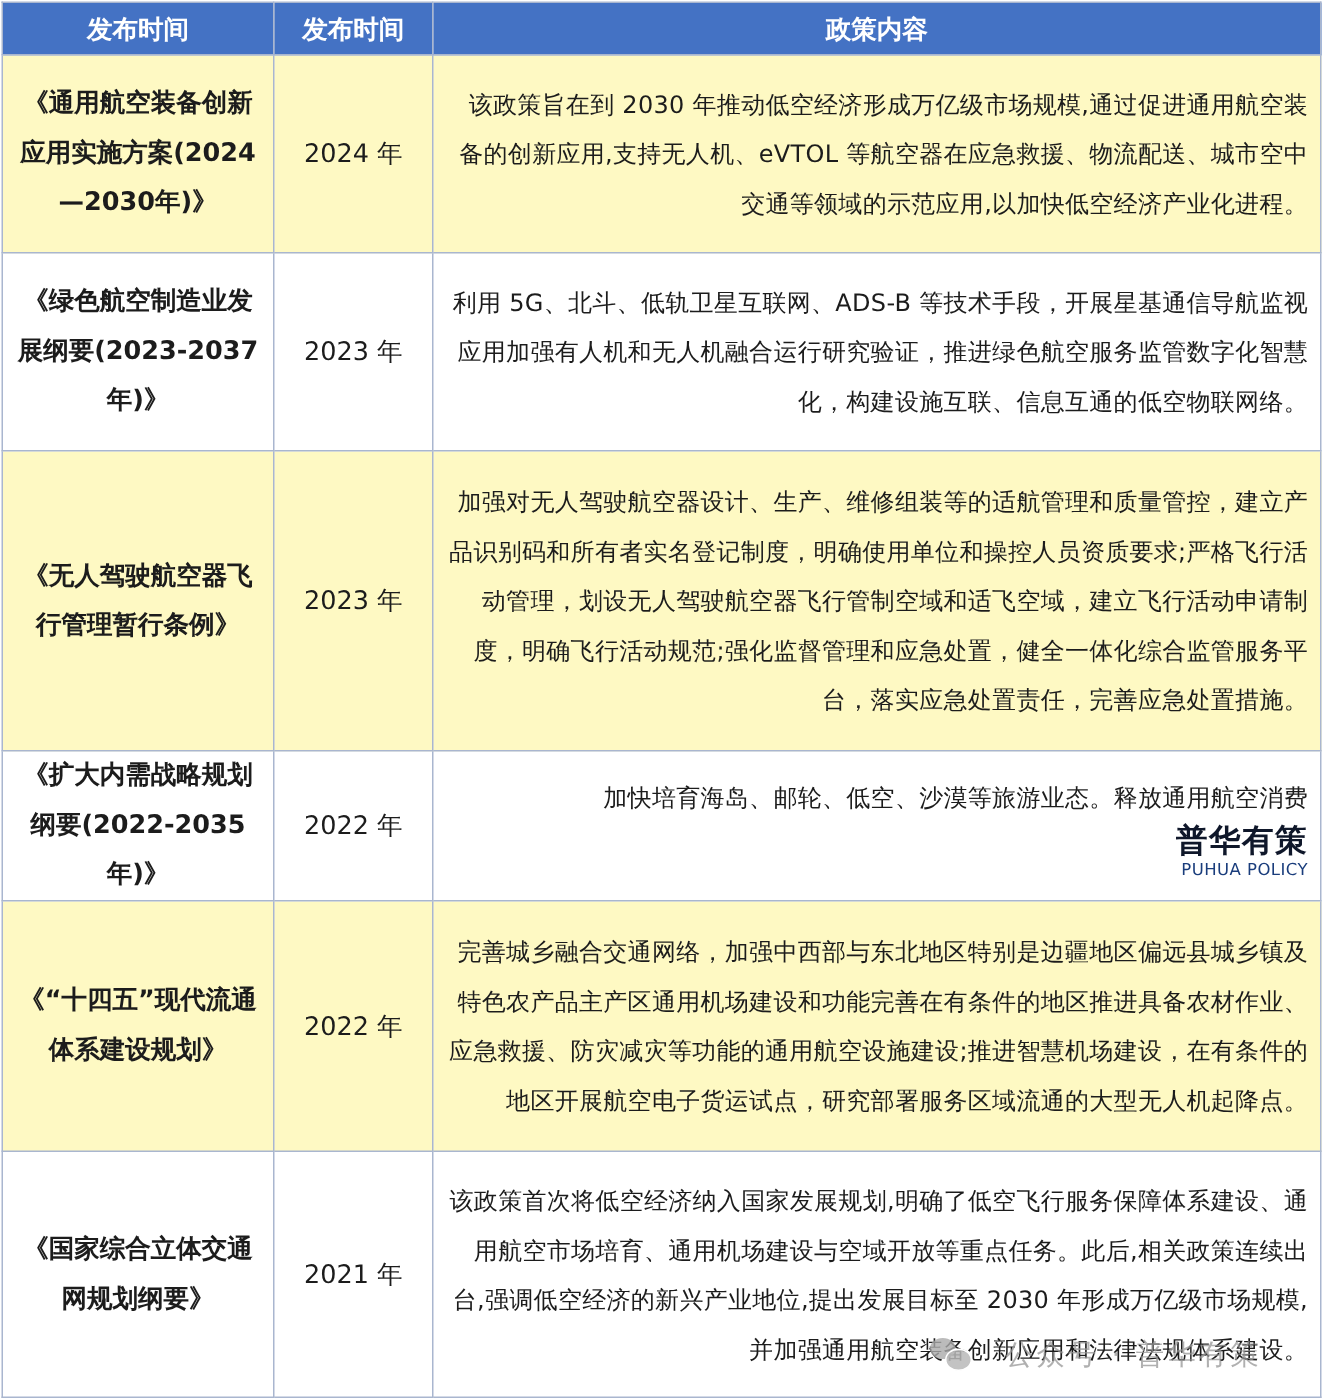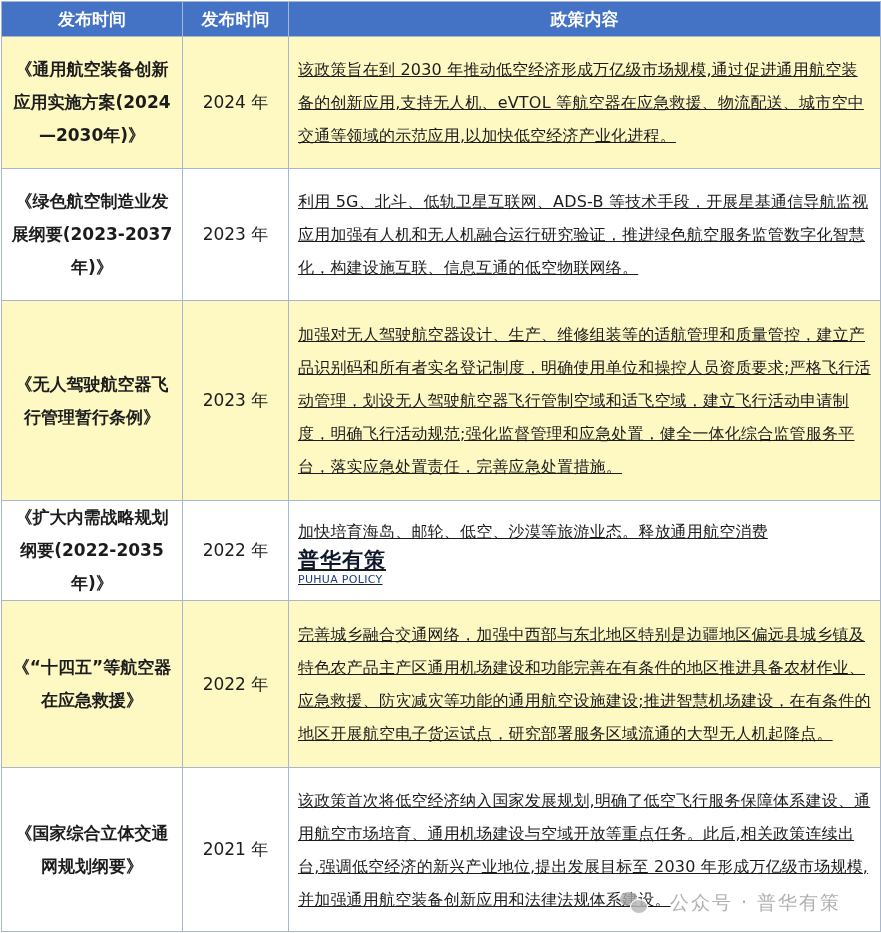--- a/index.html
+++ b/index.html
@@ -50,26 +50,25 @@
       line-height: 33px;
       padding: 0 6px;
       word-break: break-all;
     }
     td.col-year {
       text-align: center;
       font-size: 17px;
       padding: 0;
     }
     td.col-content {
-      text-align: left;
+      text-align: right;
       font-size: 16px;
       line-height: 33px;
       padding: 0 8px 0 9px;
       letter-spacing: 0.2px;
-      text-decoration: underline;
     }
     .logo-wrap {
       margin-top: 2px;
       line-height: 1;
       padding-bottom: 2px;
     }
     .logo-cn {
       color: #0f172a;
       font-weight: bold;
       font-size: 21px;
@@ -149,21 +148,21 @@
       <td class="col-year">2022 年</td>
       <td class="col-content">
         <div>加快培育海岛、邮轮、低空、沙漠等旅游业态。释放通用航空消费</div>
         <div class="logo-wrap">
           <span class="logo-cn">普华有策</span>
           <span class="logo-en">PUHUA POLICY</span>
         </div>
       </td>
     </tr>
     <tr class="shade" style="height:167px">
-      <td class="col-name">《“十四五”等航空器在应急救援》</td>
+      <td class="col-name">《“十四五”现代流通体系建设规划》</td>
       <td class="col-year">2022 年</td>
       <td class="col-content">完善城乡融合交通网络，加强中西部与东北地区特别是边疆地区偏远县城乡镇及特色农产品主产区通用机场建设和功能完善在有条件的地区推进具备农材作业、应急救援、防灾减灾等功能的通用航空设施建设;推进智慧机场建设，在有条件的地区开展航空电子货运试点，研究部署服务区域流通的大型无人机起降点。</td>
     </tr>
     <tr class="plain" style="height:164px">
       <td class="col-name">《国家综合立体交通网规划纲要》</td>
       <td class="col-year">2021 年</td>
       <td class="col-content">该政策首次将低空经济纳入国家发展规划,明确了低空飞行服务保障体系建设、通用航空市场培育、通用机场建设与空域开放等重点任务。此后,相关政策连续出台,强调低空经济的新兴产业地位,提出发展目标至 2030 年形成万亿级市场规模,并加强通用航空装备创新应用和法律法规体系建设。</td>
     </tr>
   </tbody>
 </table>

